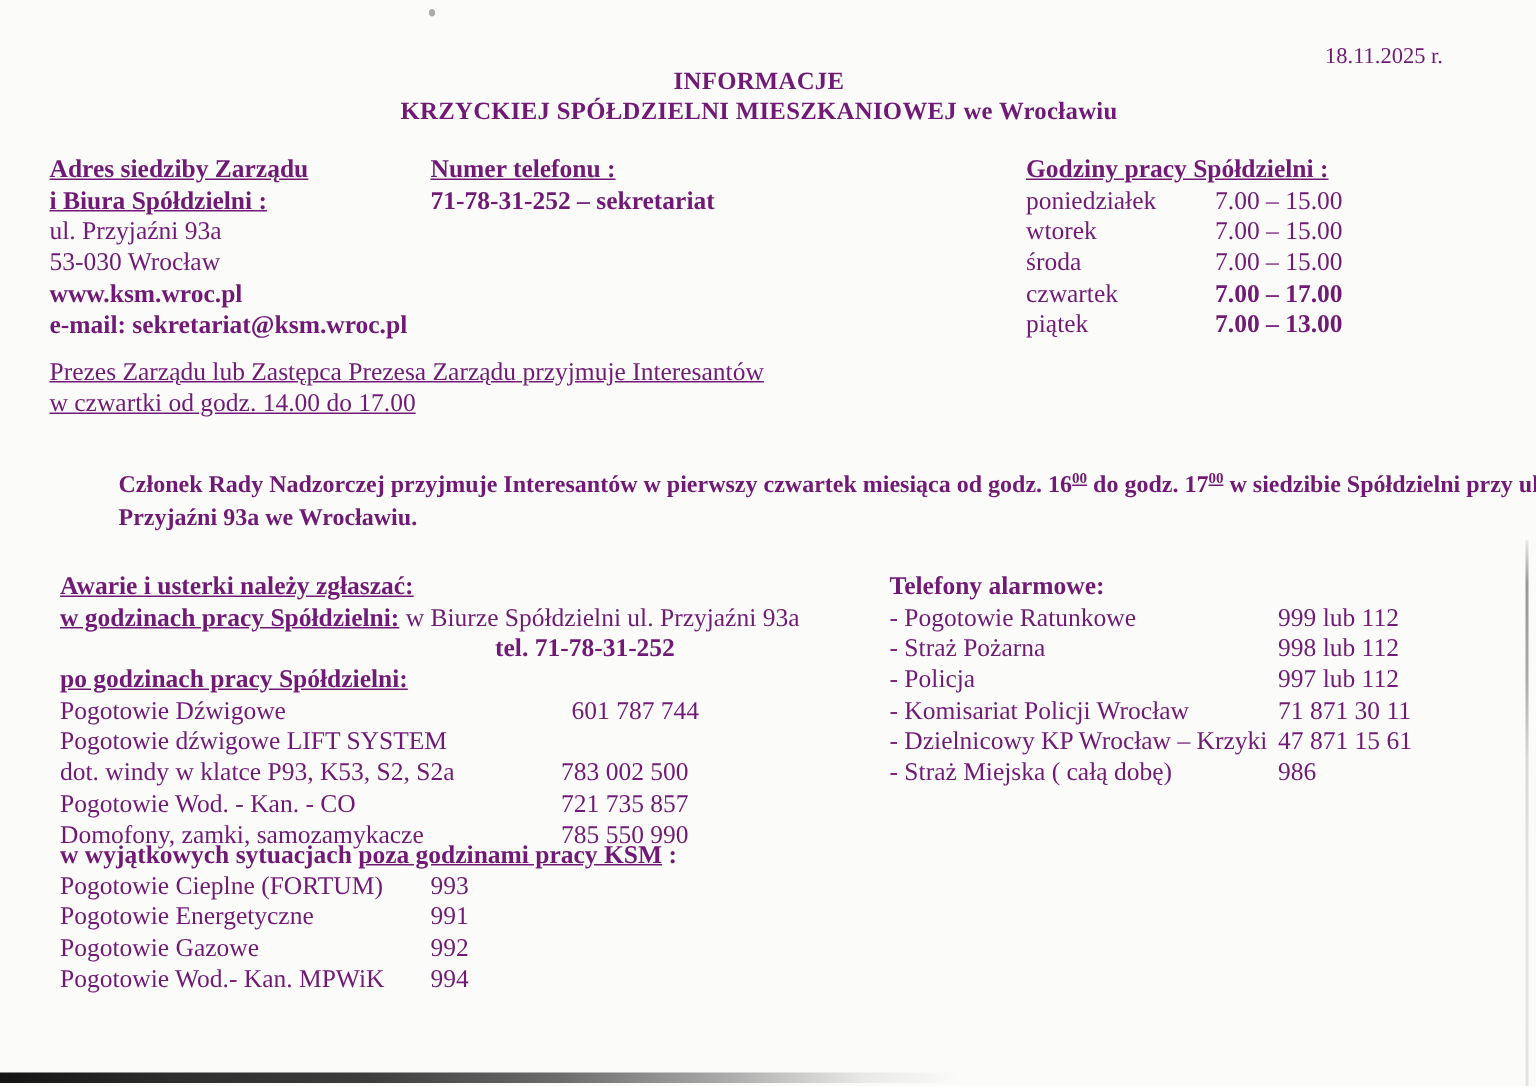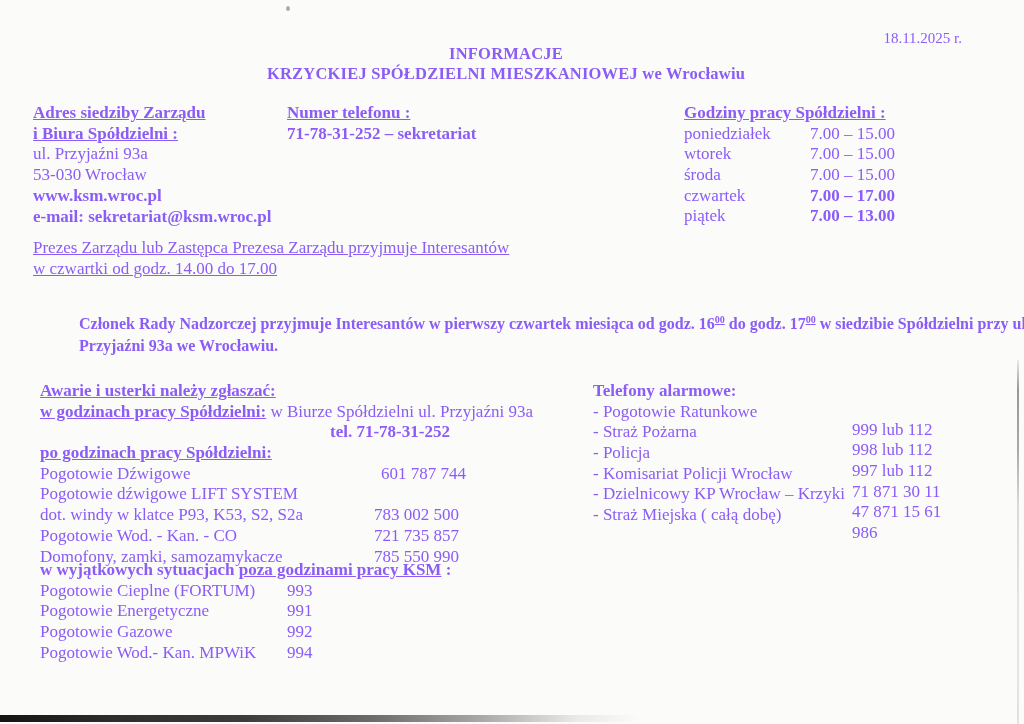--- a/index.html
+++ b/index.html
@@ -1,38 +1,38 @@
 <!DOCTYPE html>
 <html><head>
 <meta charset="utf-8">
 <style>
   * { margin:0; padding:0; box-sizing:border-box; }
   html, body { width:1024px; height:724px; background:#ffffff; }
   .page {
     position:relative; width:1024px; height:724px;
     background:#fbfbf9;
     font-family:"Liberation Serif", serif;
-    color:#8b5cf6;
+    color:#701a75;
     font-size:17px;
     line-height:20.7px;
     overflow:hidden;
   }
   .abs { position:absolute; }
   .b { font-weight:bold; }
   .u { text-decoration:underline; }
   .center { width:1012px; text-align:center; }
   .title-line { font-weight:bold; font-size:16.5px; letter-spacing:0.2px; }
   .date { font-size:15px; }
   .note16 { font-size:16px; font-weight:bold; line-height:21.5px;margin-left:46px; }
   sup.hours-sup { font-size:10px; vertical-align:6px; text-decoration:underline; font-weight:bold; }
   
   .row { position:relative; height:20.7px; white-space:nowrap; }
   .hours-val  { position:absolute; left:126px; top:0; }
   .svc-phone  { position:absolute; left:290px; top:0;margin-left:44px; }
-  .em-phone   { position:absolute; left:259px; top:0;margin-top:18px; }
+  .em-phone   { position:absolute; left:259px; top:0; }
   .ex-phone   { position:absolute; left:247px; top:0; }
   .tel-indent { position:relative; left:290px; }
   
   .speck {
     position:absolute; left:286px; top:6px; width:4px; height:5px;
     background:#8a8a8a; border-radius:50%; opacity:.7;
   }
   .edge-line {
     position:absolute; left:1017px; top:360px; width:2px; height:364px;
     background:linear-gradient(180deg,

